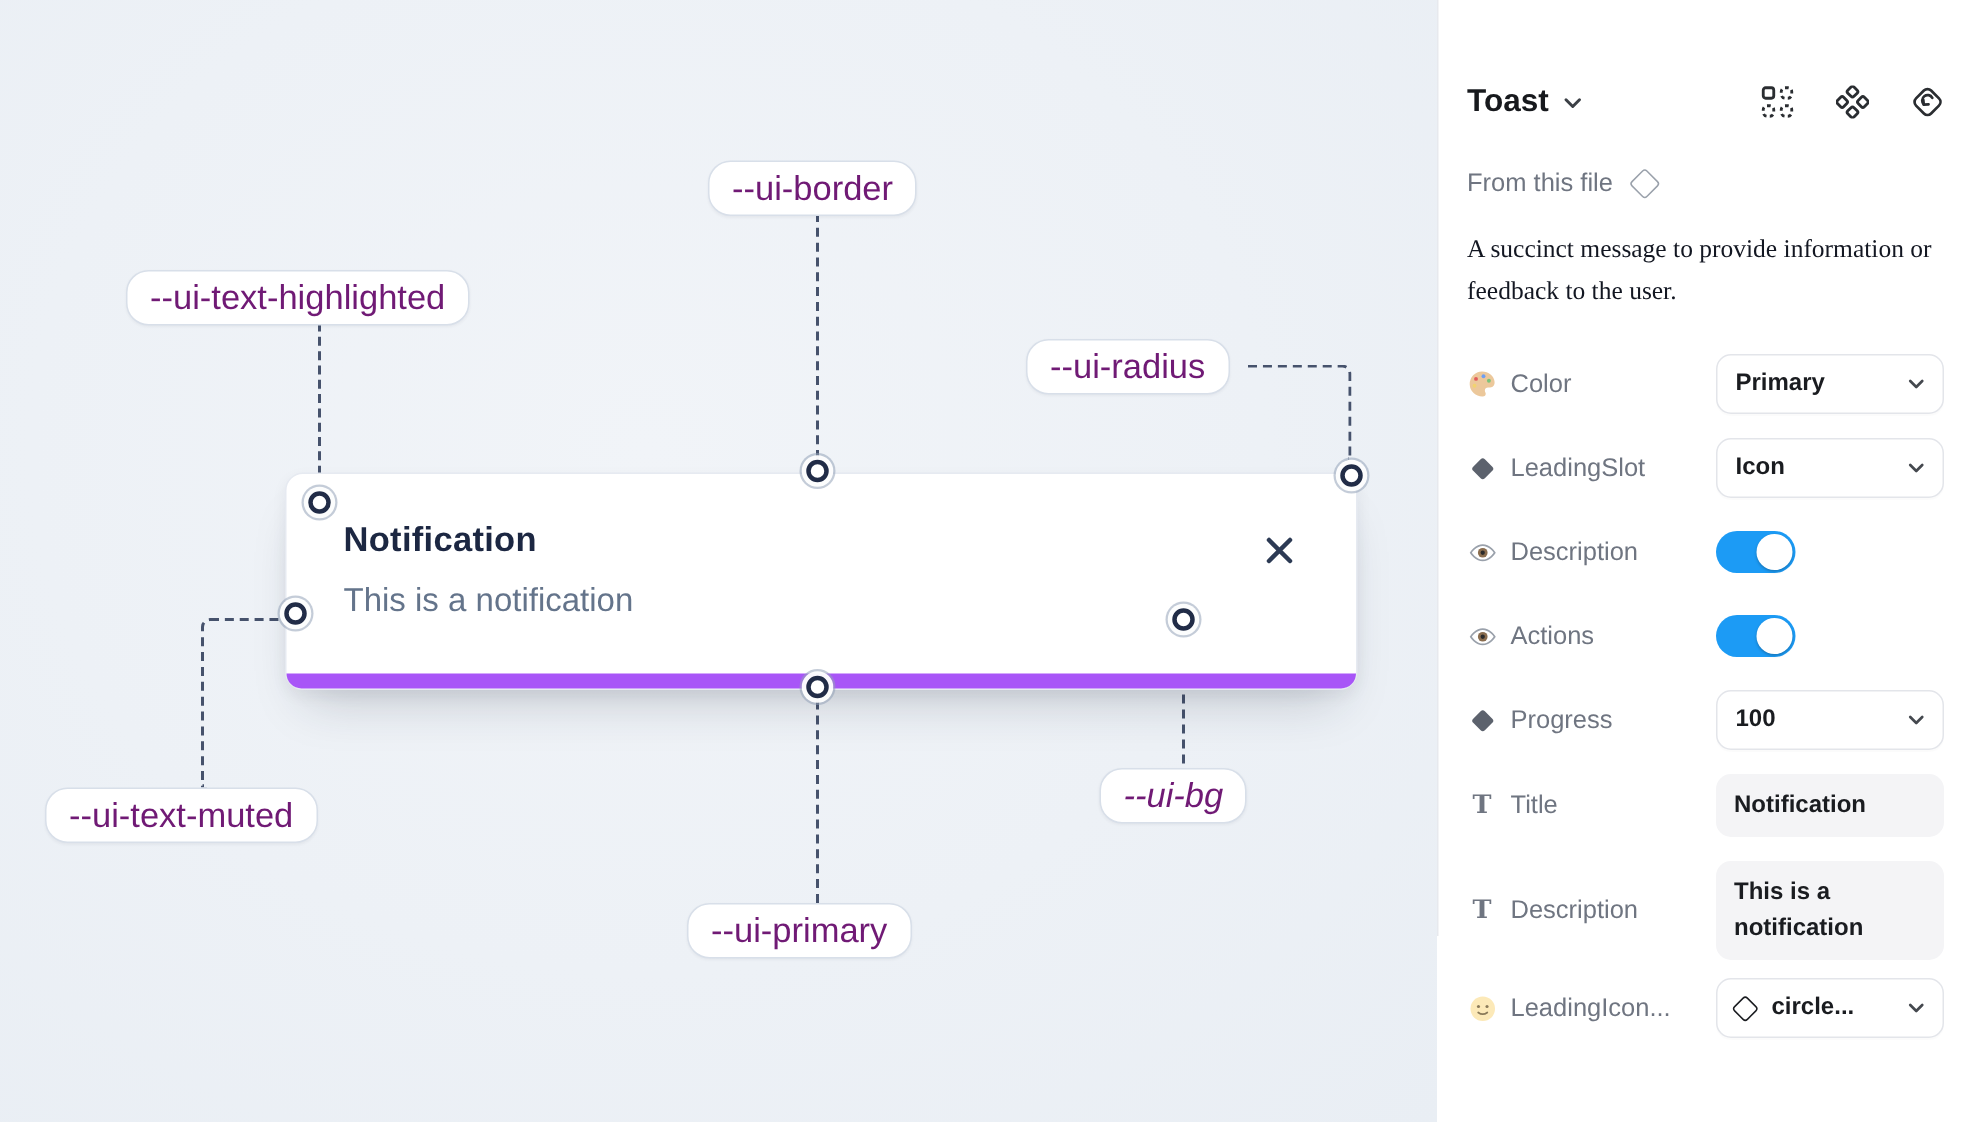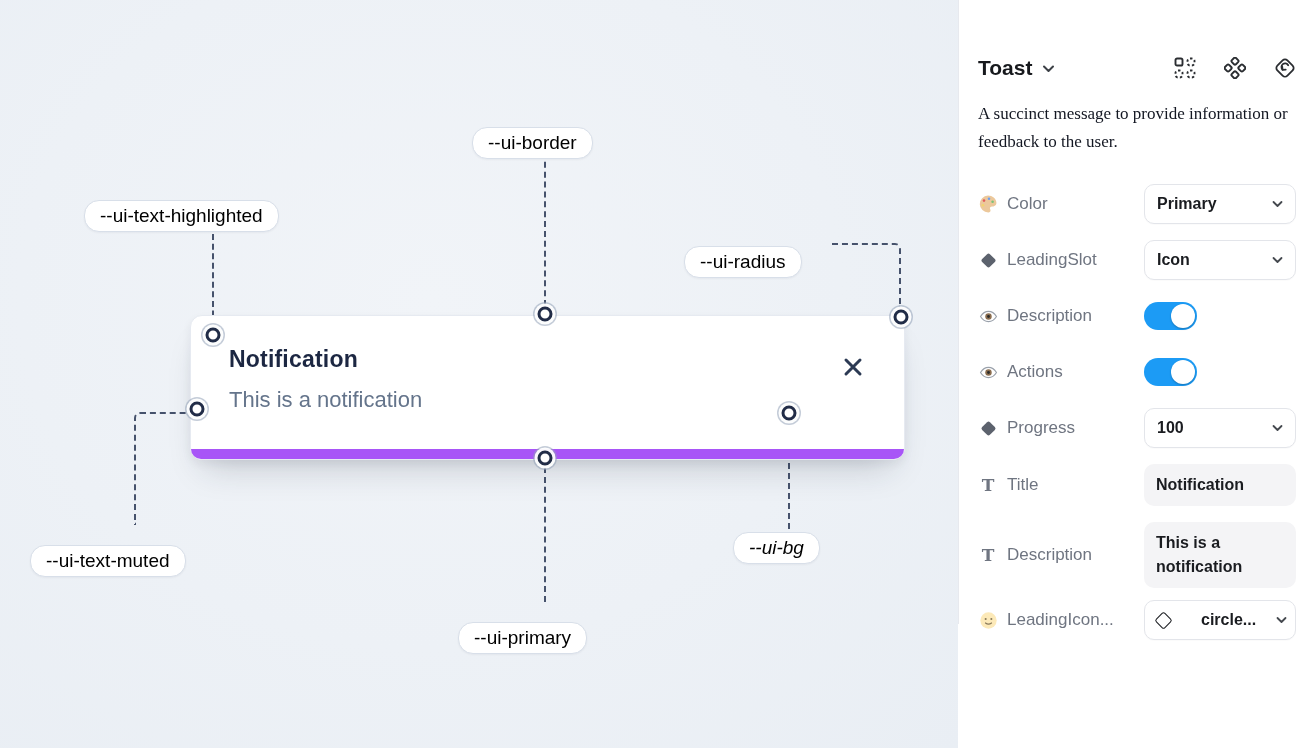--- a/index.html
+++ b/index.html
@@ -13,22 +13,22 @@
   .toast-card { position:absolute; left:190px; top:315px; width:715px; height:145px;
     background:#fff; border:1px solid #e6eaf1; border-radius:12px;
     box-shadow:0 20px 32px -14px rgba(30,41,59,.22), 0 4px 10px rgba(30,41,59,.06); }
   .toast-title { margin:30px 0 0 38px; font-size:23px; font-weight:700; color:#1c2742; letter-spacing:.2px; }
   .toast-desc  { margin:14px 0 0 38px; font-size:22px; font-weight:400; color:#64748b; }
   .toast-close { position:absolute; top:38px; right:38px; width:26px; height:26px; cursor:pointer; }
   .toast-bar { position:absolute; left:0; right:0; bottom:0; height:10px; background:#A855F7;
     border-radius:0 0 11px 11px; }
 
   .pill { position:absolute; background:#fff; border:1px solid #d8dfe9; border-radius:15px;
-    padding:4px 15px; font-size:19px; font-weight:500; color:#000000; white-space:nowrap;
-    box-shadow:0 1px 2px rgba(30,41,59,.05);margin-top:20px; }
+    padding:4px 15px; font-size:23px; font-weight:500; color:#701a75; white-space:nowrap;
+    box-shadow:0 1px 2px rgba(30,41,59,.05); }
 
   .dash { position:absolute; }
   .dash.v { border-left:2px dashed #46526c; width:0; }
   .dash.elbow-tr { border-top:2px dashed #46526c; border-right:2px dashed #46526c; border-top-right-radius:6px; }
   .dash.elbow-tl { border-top:2px dashed #46526c; border-left:2px dashed #46526c; border-top-left-radius:6px; }
 
   .node { position:absolute; width:15px; height:15px; background:#fff; border:3px solid #212c47;
     border-radius:50%; transform:translate(-50%,-50%);
     box-shadow:0 0 0 3px rgba(255,255,255,.95), 0 0 0 4.5px rgba(148,163,184,.55); }
 
@@ -48,21 +48,21 @@
 
   .panel-desc { margin-top:20px; font-size:17px; line-height:28px; color:#131722; max-width:322px;font-family:Liberation Serif, serif; }
 
   .props { margin-top:28px; display:flex; flex-direction:column; }
   .prop-row { display:flex; align-items:center; justify-content:space-between; min-height:40px; margin-bottom:16px; }
   .prop-label { display:flex; align-items:flex-start; gap:9px; color:#6f7581; font-size:17px; }
   .prop-ico { width:20px; height:20px; display:flex; align-items:center; justify-content:center; flex:none; }
   .diamond-ico { width:11px; height:11px; background:#5c626d; border-radius:2px; transform:rotate(45deg); }
   .t-ico { font-family:"DejaVu Serif", serif; font-weight:700; font-size:17px; color:#6f7581; }
 
-  .ctl { width:152px; flex:none;gap:20px; }
+  .ctl { width:152px; flex:none; }
   .select { display:flex; align-items:center; height:40px; background:#fff; border:1px solid #e3e5ea;
     border-radius:10px; padding:0 12px; font-size:16px; font-weight:600; color:#1a1c20; cursor:pointer;
     box-shadow:0 1px 1px rgba(0,0,0,.02); }
   .select .chev { margin-left:auto; display:flex; }
   .select .mini-diamond { width:13px; height:13px; border:1.8px solid #1a1c20; border-radius:2.5px;
     transform:rotate(45deg); margin-right:11px; flex:none; }
   .field { background:#f4f4f6; border-radius:10px; padding:9px 12px; font-size:16px; font-weight:600;
     color:#1a1c20; line-height:24px; cursor:text; }
   .toggle { width:53px; height:28px; border-radius:14px; background:#1C9BF5; position:relative; cursor:pointer; }
   .toggle .knob { position:absolute; top:2px; right:2px; width:24px; height:24px; border-radius:50%;
@@ -136,20 +136,24 @@
       <span class="hicon">
         <svg viewBox="0 0 22 22" width="22" height="22" fill="none" stroke="#2a2d31" stroke-width="1.8" stroke-linecap="round" stroke-linejoin="round">
           <rect x="3.9" y="3.9" width="14.2" height="14.2" rx="3.4" transform="rotate(45 11 11)"></rect>
           <path d="M14.2 8.2 a3.6 3.6 0 1 0 -5.6 4.4"></path>
           <path d="M8.2 9.6 L8.5 12.8 L11.7 12.6"></path>
         </svg>
       </span>
     </span>
   </div>
 
+  <div class="source-row">
+    <span>From this file</span>
+    <span class="source-diamond"></span>
+  </div>
 
   <div class="panel-desc">A succinct message to provide information or feedback to the user.</div>
 
   <div class="props">
 
     <div class="prop-row">
       <span class="prop-label">
         <span class="prop-ico">
           <svg viewBox="0 0 20 20" width="20" height="20">
               <path d="M10 1.6a8.4 8.4 0 1 0 .4 16.8c1.5 0 2.1-1 2.1-1.9 0-.9-.6-1.3-.6-2.2 0-1.1.9-1.9 2.1-1.9h1.4a3.6 3.6 0 0 0 3-3.8C18.1 4.6 14.4 1.6 10 1.6z" fill="#ecc89b"></path>

